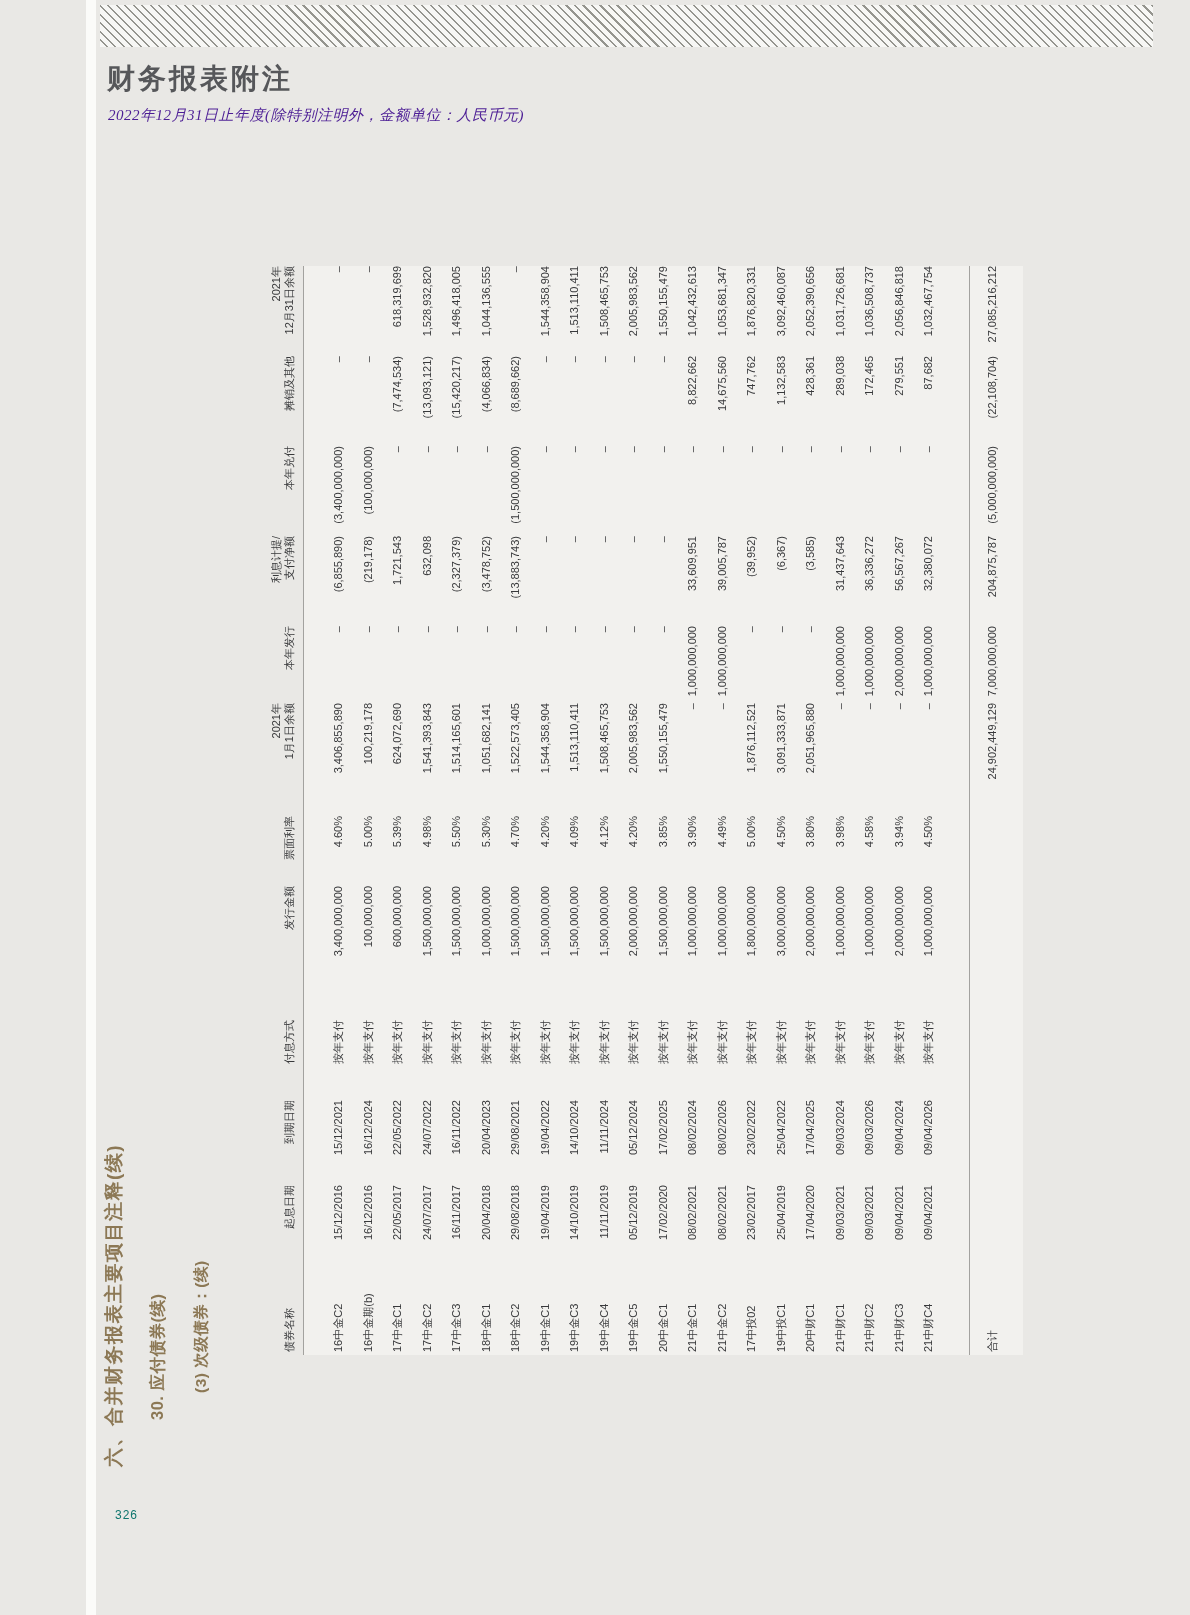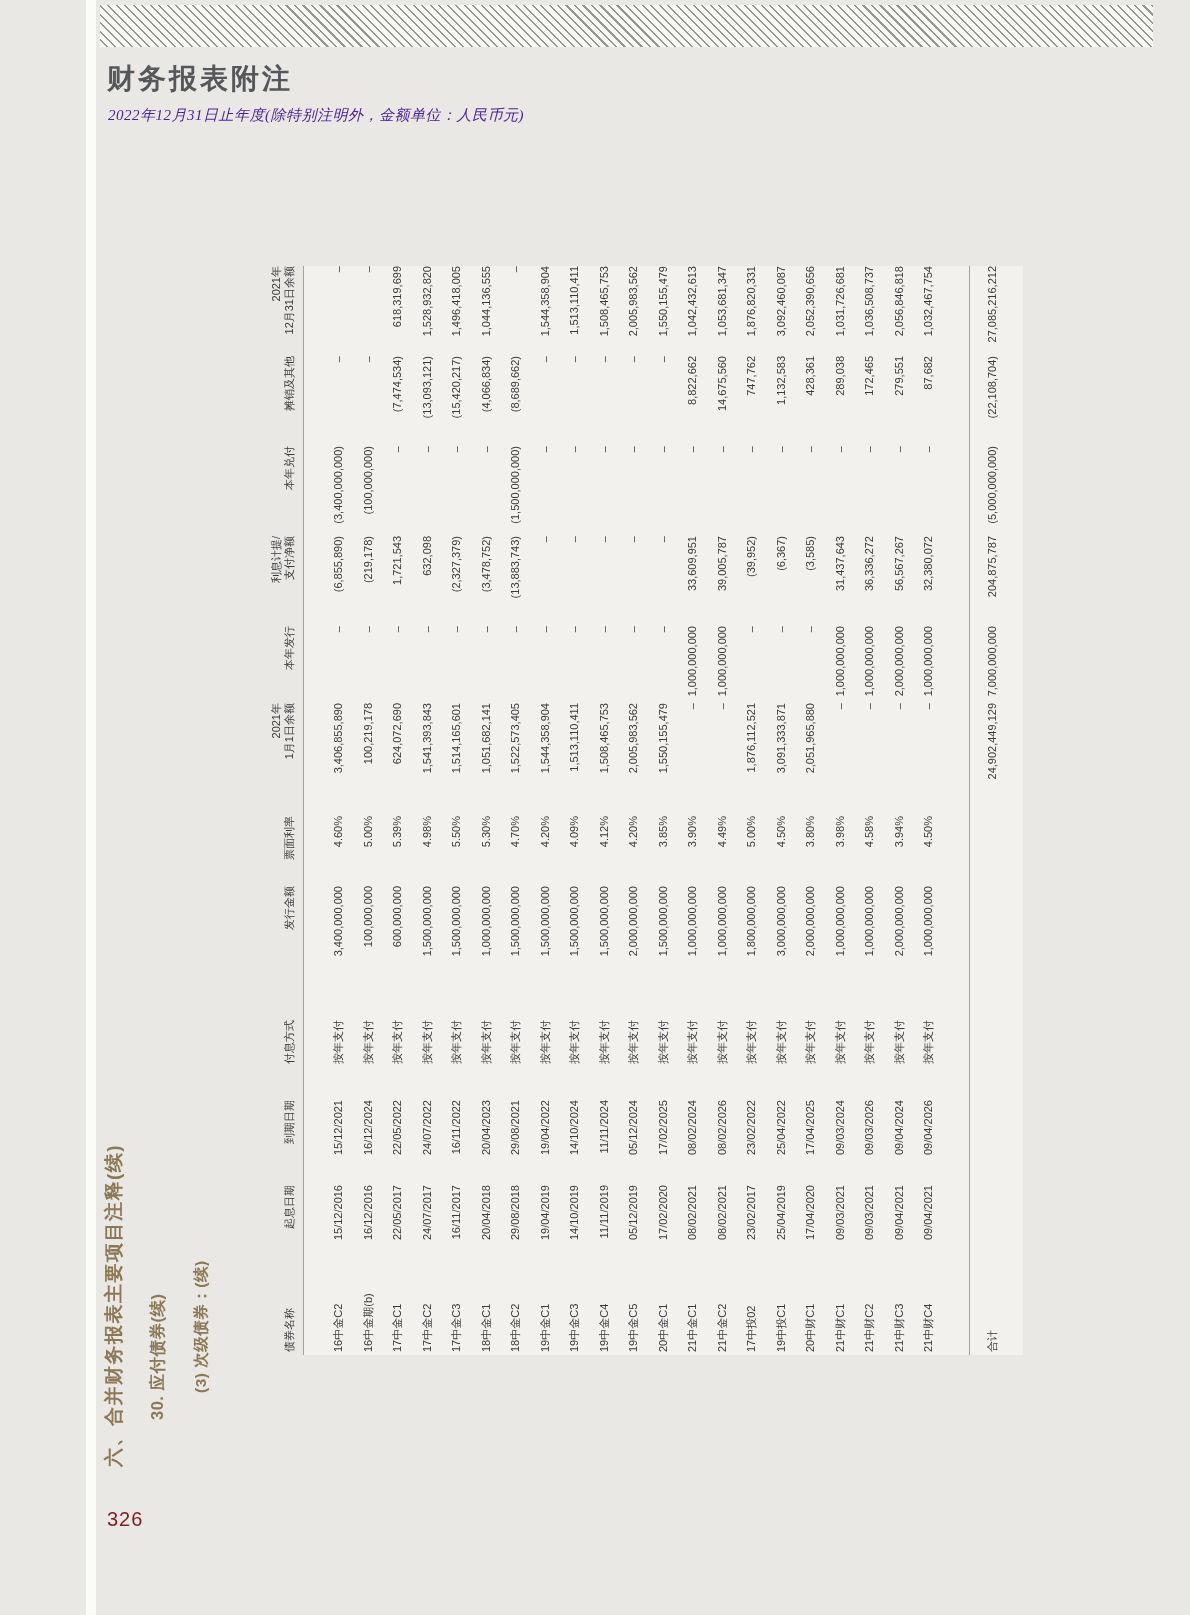--- a/index.html
+++ b/index.html
@@ -43,21 +43,21 @@
   }
   thead th:first-child{text-align:left;padding-left:3px;}
   tbody td{height:29.5px;line-height:29.5px;padding:0;text-align:right;}
   tbody td:first-child{text-align:left;padding-left:3px;}
   tr.spacer-top td{height:20px;line-height:20px;border:none;}
   tr.spacer-bottom td{height:25px;line-height:25px;border:none;}
   tr.total-row td{
     border-top:1px solid #a3a29f;height:55px;line-height:12px;
     vertical-align:top;padding-top:16px;
   }
-  .page-number{position:absolute;left:107px;top:1508px;font-size:20px;color:#7f1d1d;letter-spacing:1px;}
+  .page-number{position:absolute;left:115px;top:1508px;font-size:12px;color:#0f766e;letter-spacing:1px;}
 </style>
 </head>
 <body>
 
 <div class="left-strip"></div>
 <div class="hatch"></div>
 
 <div class="page-title">财务报表附注</div>
 <div class="page-subtitle">2022年12月31日止年度(除特别注明外，金额单位：人民币元)</div>
 

